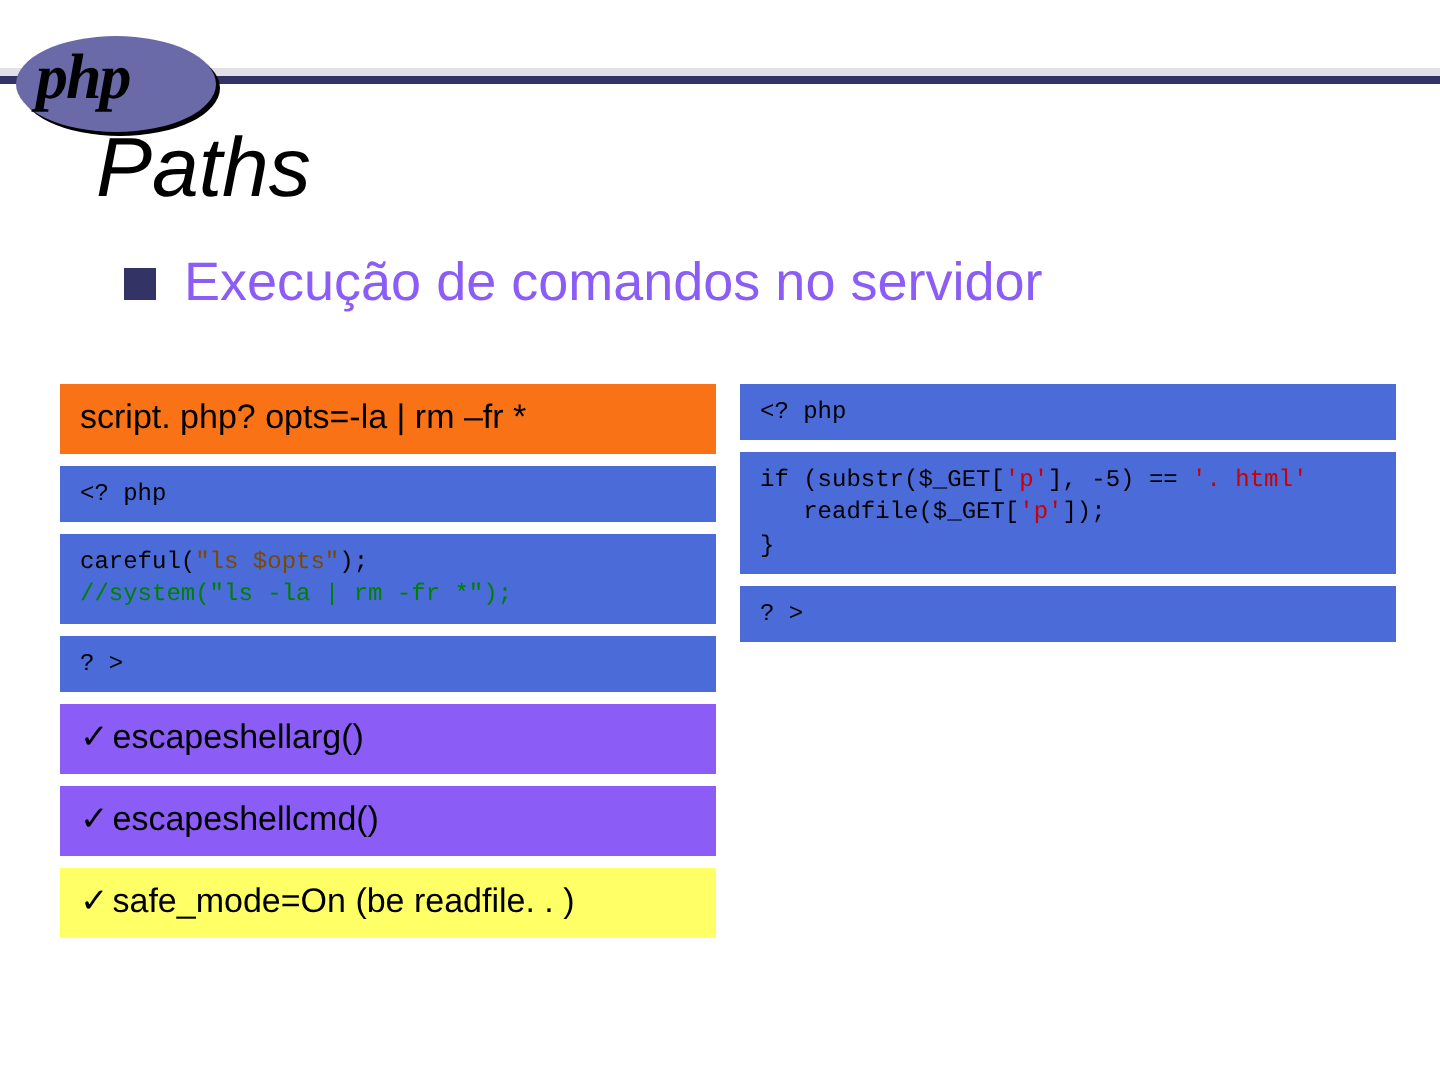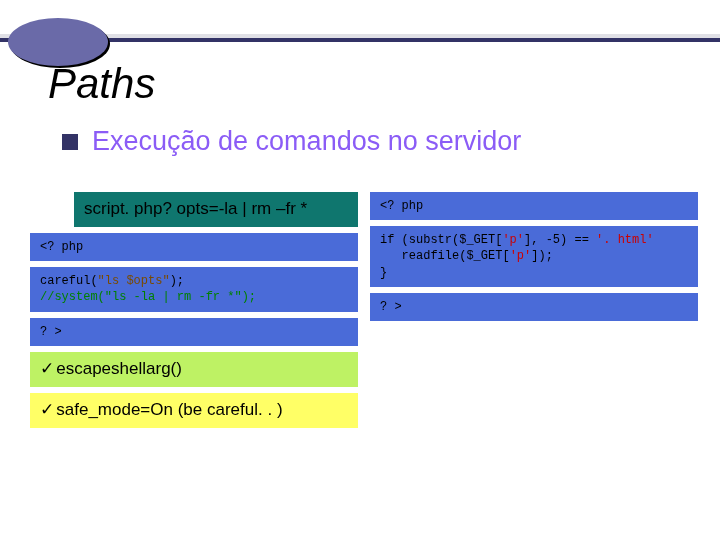--- a/index.html
+++ b/index.html
@@ -85,23 +85,23 @@
   }
   .col { width: 328px; }
   .box {
     color: #000;
     font-family: Arial, sans-serif;
     font-size: 17px;
     padding: 6px 10px;
     margin-bottom: 6px;
     line-height: 1.35;
   }
-  .gray { background: #0f766e; margin-left: 44px; }
+  .gray { background: #f97316; }
   .blue { background: #4a6bd8; }
-  .green { background: #bef264; }
+  .green { background: #8b5cf6; }
   .yellow { background: #ffff66; }
   .code {
     font-family: "Courier New", monospace;
     font-size: 12px;
     white-space: pre;
   }
   .c-brown { color: #7a4a00; }
   .c-green { color: #008000; }
   .c-red   { color: #cc0000; }
   .check {
@@ -109,39 +109,41 @@
     margin-right: 2px;
   }
 </style>
 </head>
 <body>
 
 <div class="header-line"></div>
 
 <div class="logo">
   <div class="logo-ellipse"></div>
+  <div class="logo-text">php</div>
 </div>
 
 <div class="title">Paths</div>
 
 <div class="bullet-row">
   <div class="bullet-sq"></div>
   <div class="subtitle">Execução de comandos no servidor</div>
 </div>
 
 <div class="columns">
 
   <div class="col">
     <div class="box gray">script. php? opts=-la | rm –fr *</div>
     <div class="box blue code">&lt;? php</div>
     <div class="box blue code"><span>careful(</span><span class="c-brown">"ls $opts"</span><span>);</span>
 <span class="c-green">//system("ls -la | rm -fr *");</span></div>
     <div class="box blue code">? &gt;</div>
     <div class="box green"><span class="check">✓</span><span>escapeshellarg()</span></div>
-    <div class="box yellow"><span class="check">✓</span><span>safe_mode=On (be careful. . )</span></div>
+    <div class="box green"><span class="check">✓</span><span>escapeshellcmd()</span></div>
+    <div class="box yellow"><span class="check">✓</span><span>safe_mode=On (be readfile. . )</span></div>
   </div>
 
   <div class="col">
     <div class="box blue code">&lt;? php</div>
     <div class="box blue code"><span>if (substr($_GET[</span><span class="c-red">'p'</span><span>], -5) == </span><span class="c-red">'. html'</span>
 <span>   readfile($_GET[</span><span class="c-red">'p'</span><span>]);</span>
 <span>}</span></div>
     <div class="box blue code">? &gt;</div>
   </div>
 </div>

